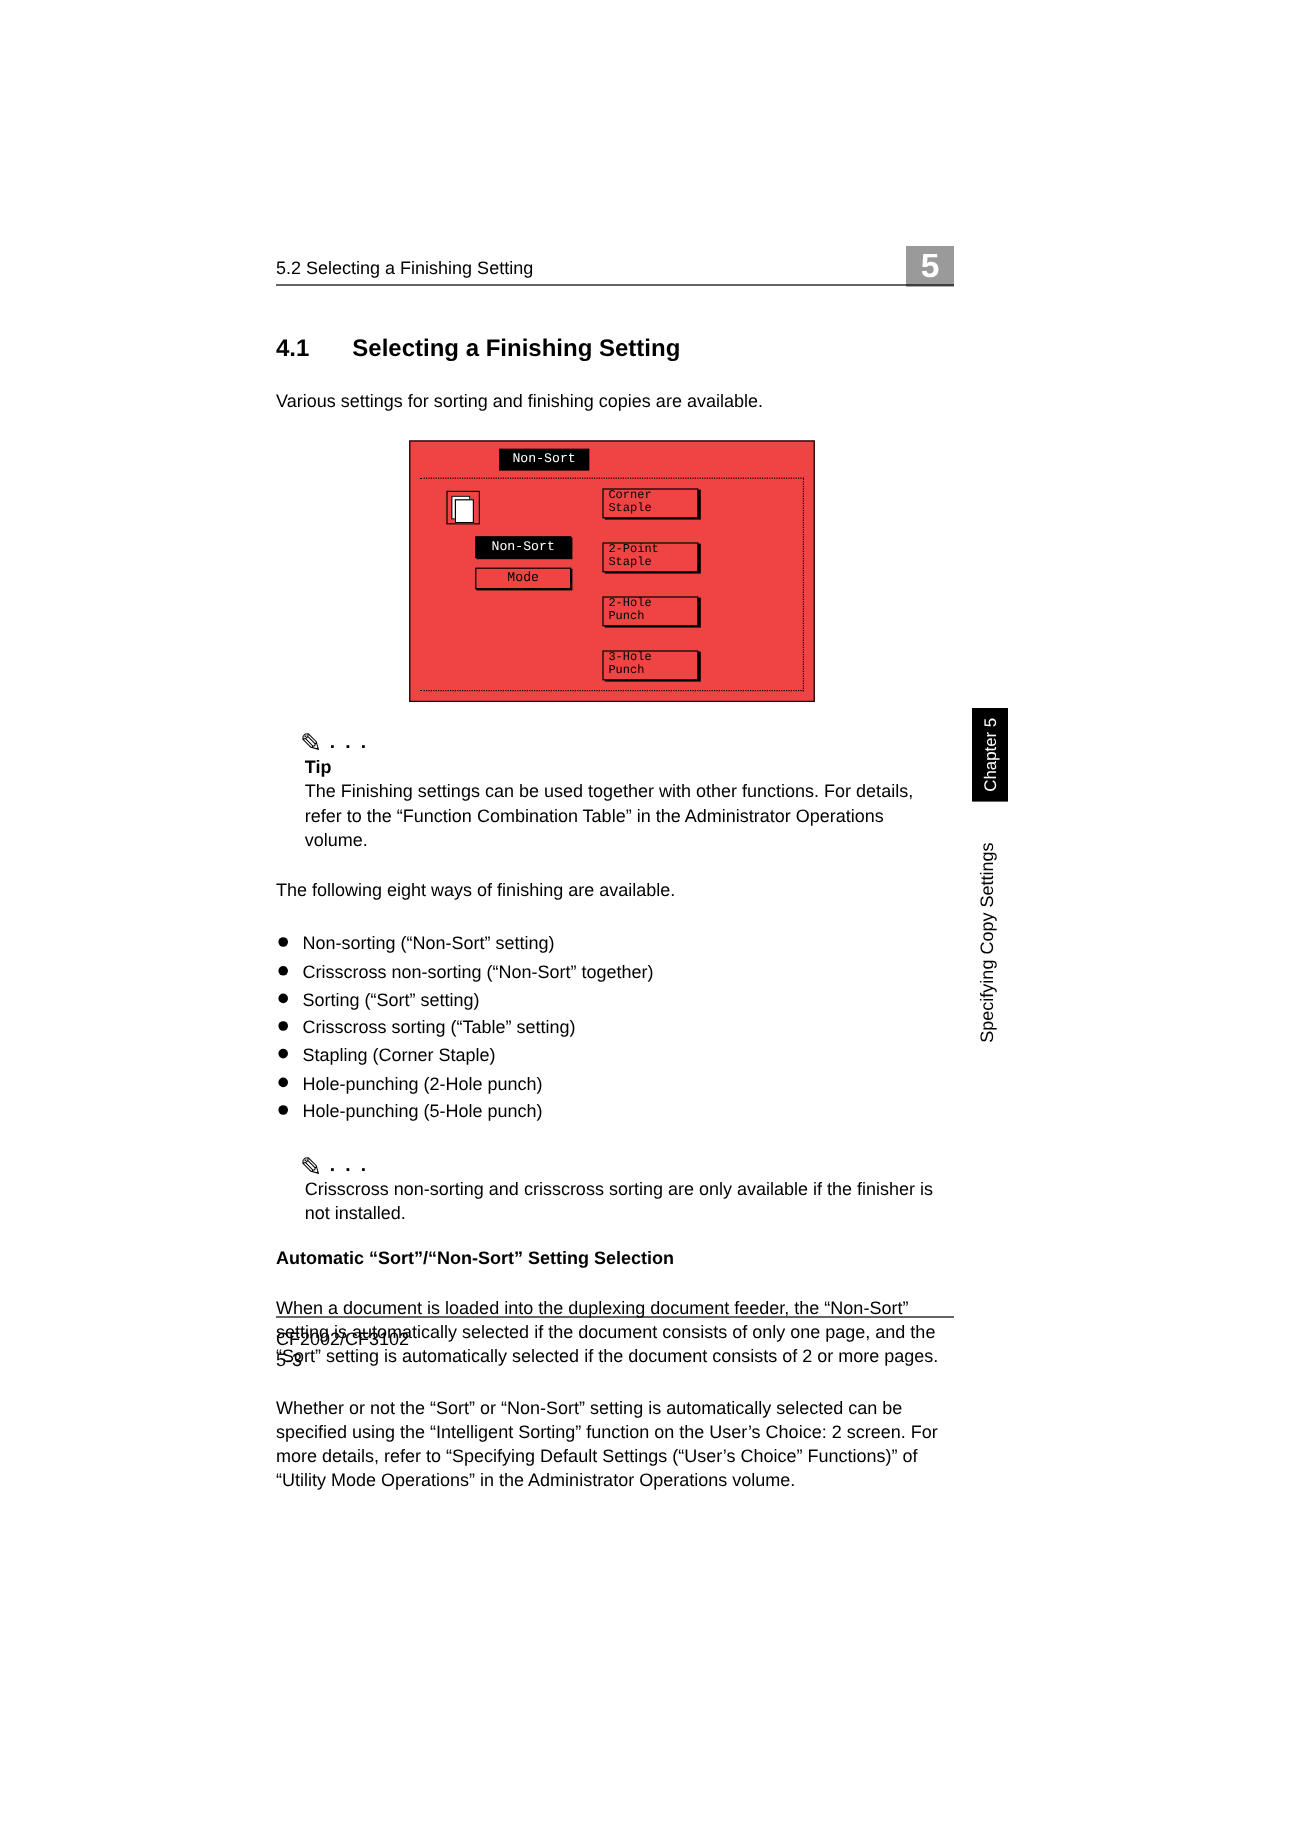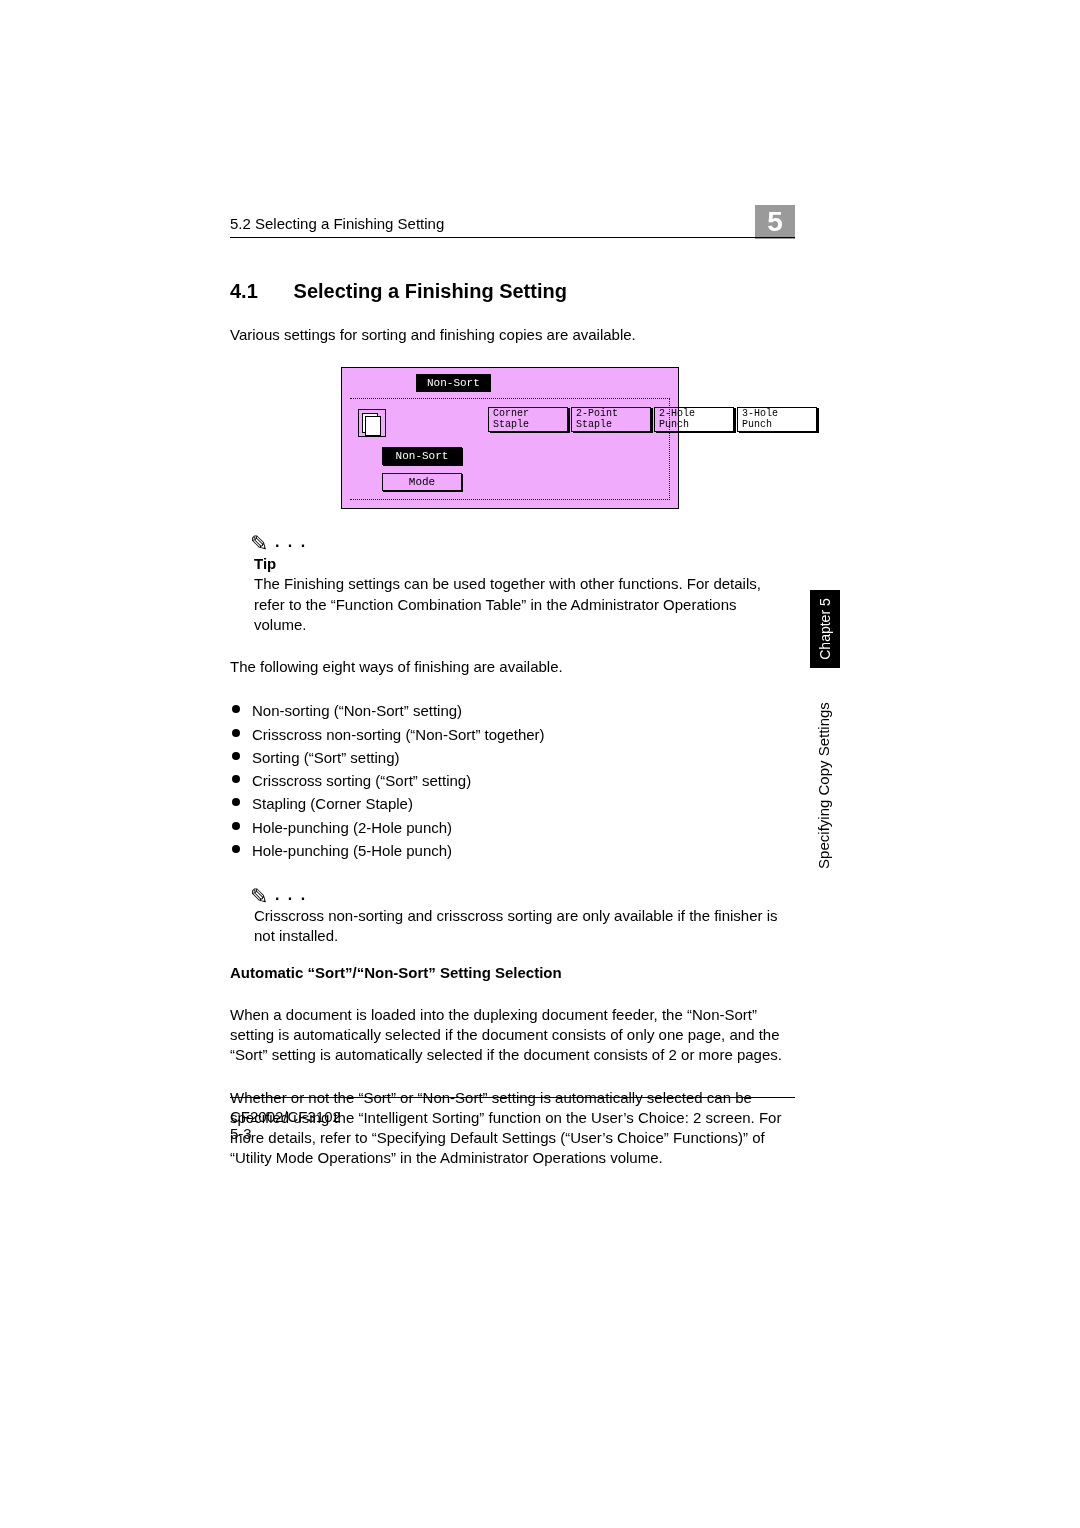--- a/index.html
+++ b/index.html
@@ -15,36 +15,36 @@
     background:#9a9a9a;color:#fff;font-size:28px;font-weight:bold;
     text-align:center;line-height:34px;
   }
   .rule-top{position:absolute;left:230px;top:237px;width:565px;height:1px;background:#000;}
   h2.sec{font-size:20px;font-weight:bold;margin:30px 0 8px 0;}
   h2.sec .num{display:inline-block;width:58px;}
   p{font-size:15px;line-height:1.35;margin:22px 0;}
   .fig{
     margin:0 auto 10px auto;width:320px;border:1px solid #000;
     padding:6px 8px 8px 8px;font-family:"Courier New",monospace;font-size:11px;
-    position:relative;background:#f0abfc;
+    position:relative;background:#ef4444;
   }
   .tab{display:inline-block;border:1px solid #000;background:#000;color:#fff;
        padding:2px 10px;margin-left:66px;margin-bottom:6px;}
   .panel{border-top:1px dotted #000;border-bottom:1px dotted #000;
          border-right:1px dotted #000;padding:8px 6px;position:relative;}
   .row{display:flex;align-items:center;gap:14px;margin:2px 0;}
   .doc-ico{width:26px;height:26px;border:1px solid #000;position:relative;margin-left:2px;}
   .doc-ico:before{content:"";position:absolute;left:3px;top:3px;width:14px;height:18px;border:1px solid #000;background:#fff;}
   .doc-ico:after{content:"";position:absolute;left:6px;top:6px;width:14px;height:18px;border:1px solid #000;background:#fff;}
   .btn{border:1px solid #000;padding:2px 8px;min-width:62px;text-align:center;box-shadow:1px 1px 0 #000;}
   .btn-black{background:#000;color:#fff;}
   .btn-sm{border:1px solid #000;padding:1px 4px;min-width:70px;line-height:1.05;
           text-align:left;font-size:10px;box-shadow:2px 1px 0 #000;}
   .col-left{width:120px;display:flex;flex-direction:column;gap:8px;align-items:flex-end;}
-  .col-right{display:flex;flex-direction:row;gap:3px;}
+  .col-right{display:flex;flex-direction:column;gap:20px;}
   .cols{display:flex;gap:26px;align-items:flex-start;}
   .note-ico{font-size:22px;display:inline-block;transform:translateY(4px);}
   .dots{letter-spacing:2px;font-weight:bold;}
   .note-block{margin:18px 0 6px 20px;}
   .note-title{font-weight:bold;font-size:15px;margin:2px 0 2px 4px;}
   .note-body{font-size:15px;line-height:1.35;margin-left:4px;}
   ul.finish{list-style:none;padding:0;margin:6px 0 4px 0;}
   ul.finish li{position:relative;padding-left:22px;font-size:15px;line-height:1.55;}
   ul.finish li:before{content:"";position:absolute;left:2px;top:6px;width:8px;height:8px;border-radius:50%;background:#000;}
   .subhead{font-weight:bold;font-size:15px;margin-top:16px;}
@@ -104,21 +104,21 @@
       <span class="note-ico">✎</span><span class="dots"> . . .</span>
       <div class="note-title">Tip</div>
       <div class="note-body">The Finishing settings can be used together with other functions. For details, refer to the “Function Combination Table” in the Administrator Operations volume.</div>
     </div>
 
     <p>The following eight ways of finishing are available.</p>
     <ul class="finish">
       <li>Non-sorting (“Non-Sort” setting)</li>
       <li>Crisscross non-sorting (“Non-Sort” together)</li>
       <li>Sorting (“Sort” setting)</li>
-      <li>Crisscross sorting (“Sort” setting)</li>
+      <li>Crisscross sorting (“Table” setting)</li>
       <li>Stapling (Corner Staple)</li>
       <li>Hole-punching (2-Hole punch)</li>
       <li>Hole-punching (5-Hole punch)</li>
     </ul>
 
     <div class="note-block">
       <span class="note-ico">✎</span><span class="dots"> . . .</span>
       <div class="note-body">Crisscross non-sorting and crisscross sorting are only available if the finisher is not installed.</div>
     </div>
 

